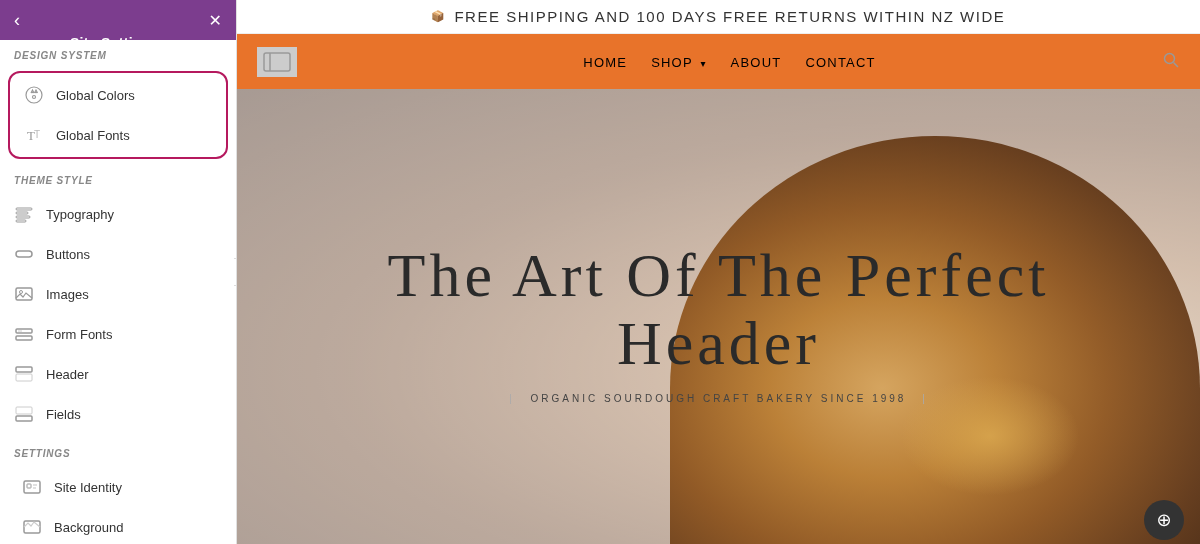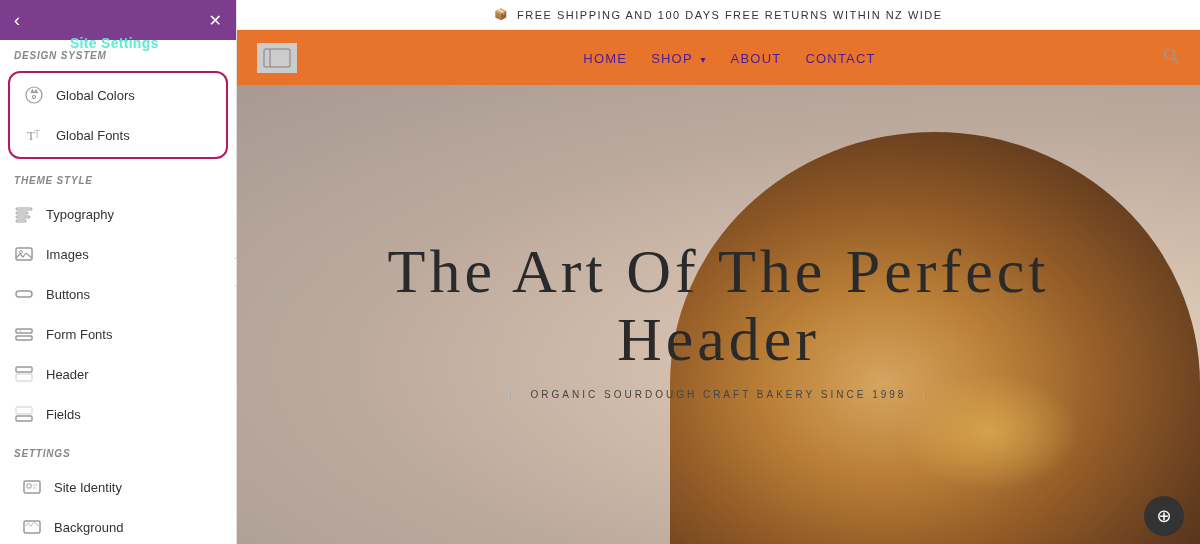--- a/index.html
+++ b/index.html
@@ -21,21 +21,21 @@
     }
     .sidebar-header {
       display: flex;
       align-items: center;
       justify-content: space-between;
       background: #7c3d8e;
       padding: 10px 14px;
       height: 40px;
     }
     .sidebar-header-title {
-      color: #5eead4;
+      color: #ffffff;
       font-size: 14px;
       font-weight: 600;
       letter-spacing: 0.3px;
       margin-top: 45px;
     }
     .sidebar-header-back {
       color: #fff;
       font-size: 18px;
       cursor: pointer;
       background: none;
@@ -143,21 +143,21 @@
       align-items: center;
       justify-content: center;
     }
     .nav-links {
       display: flex;
       align-items: center;
       gap: 24px;
       list-style: none;
     }
     .nav-links li a {
-      color: #4c1d95;
+      color: #000000;
       text-decoration: none;
       font-size: 13px;
       letter-spacing: 1.2px;
       font-weight: 500;
       text-transform: uppercase;
     }
     .nav-links li .shop-arrow {
       font-size: 10px;
       margin-left: 3px;
     }
@@ -330,35 +330,35 @@
           <rect x="2" y="12" width="14" height="2" rx="1" stroke="#999" stroke-width="1"></rect>
           <rect x="2" y="16" width="10" height="2" rx="1" stroke="#999" stroke-width="1"></rect>
         </svg>
       </div>
       <span class="menu-item-label">Typography</span>
     </div>
 
     <div class="menu-item">
       <div class="menu-item-icon">
         <svg width="20" height="20" viewBox="0 0 20 20">
+          <rect x="2" y="7" width="16" height="6" rx="3" stroke="#999" stroke-width="1.5"></rect>
+        </svg>
+      </div>
+      <span class="menu-item-label">Buttons</span>
+    </div>
+
+    <div class="menu-item">
+      <div class="menu-item-icon">
+        <svg width="20" height="20" viewBox="0 0 20 20">
           <rect x="2" y="4" width="16" height="12" rx="1.5" stroke="#999" stroke-width="1.5"></rect>
           <circle cx="7" cy="8" r="1.5" stroke="#999" stroke-width="1"></circle>
           <path d="M2 14l4-4 3 3 3-4 6 5" stroke="#999" stroke-width="1.2"></path>
         </svg>
       </div>
       <span class="menu-item-label">Images</span>
-    </div>
-
-    <div class="menu-item">
-      <div class="menu-item-icon">
-        <svg width="20" height="20" viewBox="0 0 20 20">
-          <rect x="2" y="7" width="16" height="6" rx="3" stroke="#999" stroke-width="1.5"></rect>
-        </svg>
-      </div>
-      <span class="menu-item-label">Buttons</span>
     </div>
 
     <div class="menu-item">
       <div class="menu-item-icon">
         <svg width="20" height="20" viewBox="0 0 20 20">
           <rect x="2" y="5" width="16" height="4" rx="1" stroke="#999" stroke-width="1.5"></rect>
           <rect x="2" y="12" width="16" height="4" rx="1" stroke="#999" stroke-width="1.5"></rect>
           <line x1="4" y1="7" x2="8" y2="7" stroke="#ccc" stroke-width="1"></line>
         </svg>
       </div>
@@ -414,21 +414,21 @@
 
   </div>
 
   <div class="collapse-handle">‹</div>
 </div>
 
 <div class="main-content">
 
   <div class="announcement-bar">
     <span>📦</span>
-    <span style="font-size:11px;letter-spacing:1.5px;font-weight:500;">FREE SHIPPING AND 100 DAYS FREE RETURNS WITHIN NZ WIDE</span>
+    <span style="font-size:15px;letter-spacing:1.5px;font-weight:500;">FREE SHIPPING AND 100 DAYS FREE RETURNS WITHIN NZ WIDE</span>
   </div>
 
   <div class="nav-bar">
     <div class="nav-logo">
       <svg width="30" height="22" viewBox="0 0 30 22" fill="none" stroke="#888" stroke-width="1.5">
         <rect x="2" y="2" width="26" height="18" rx="2"></rect>
         <line x1="8" y1="2" x2="8" y2="20"></line>
       </svg>
     </div>
 

